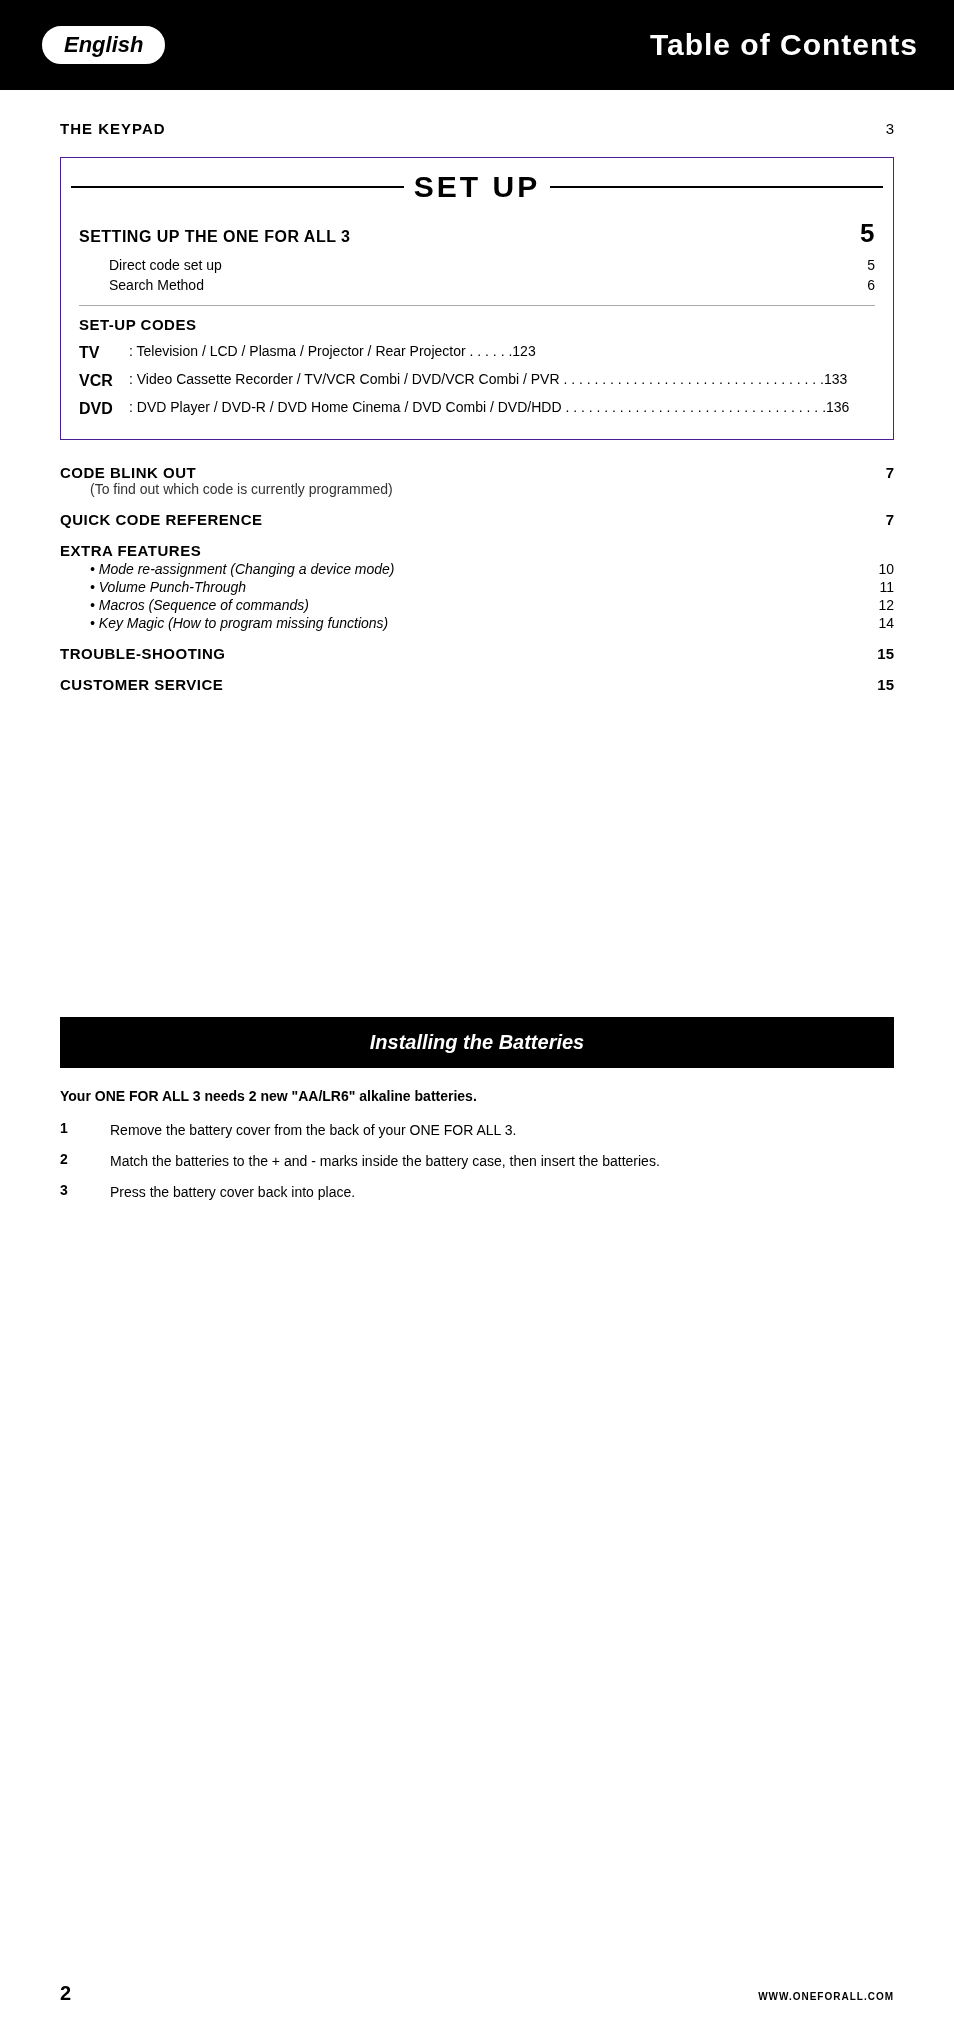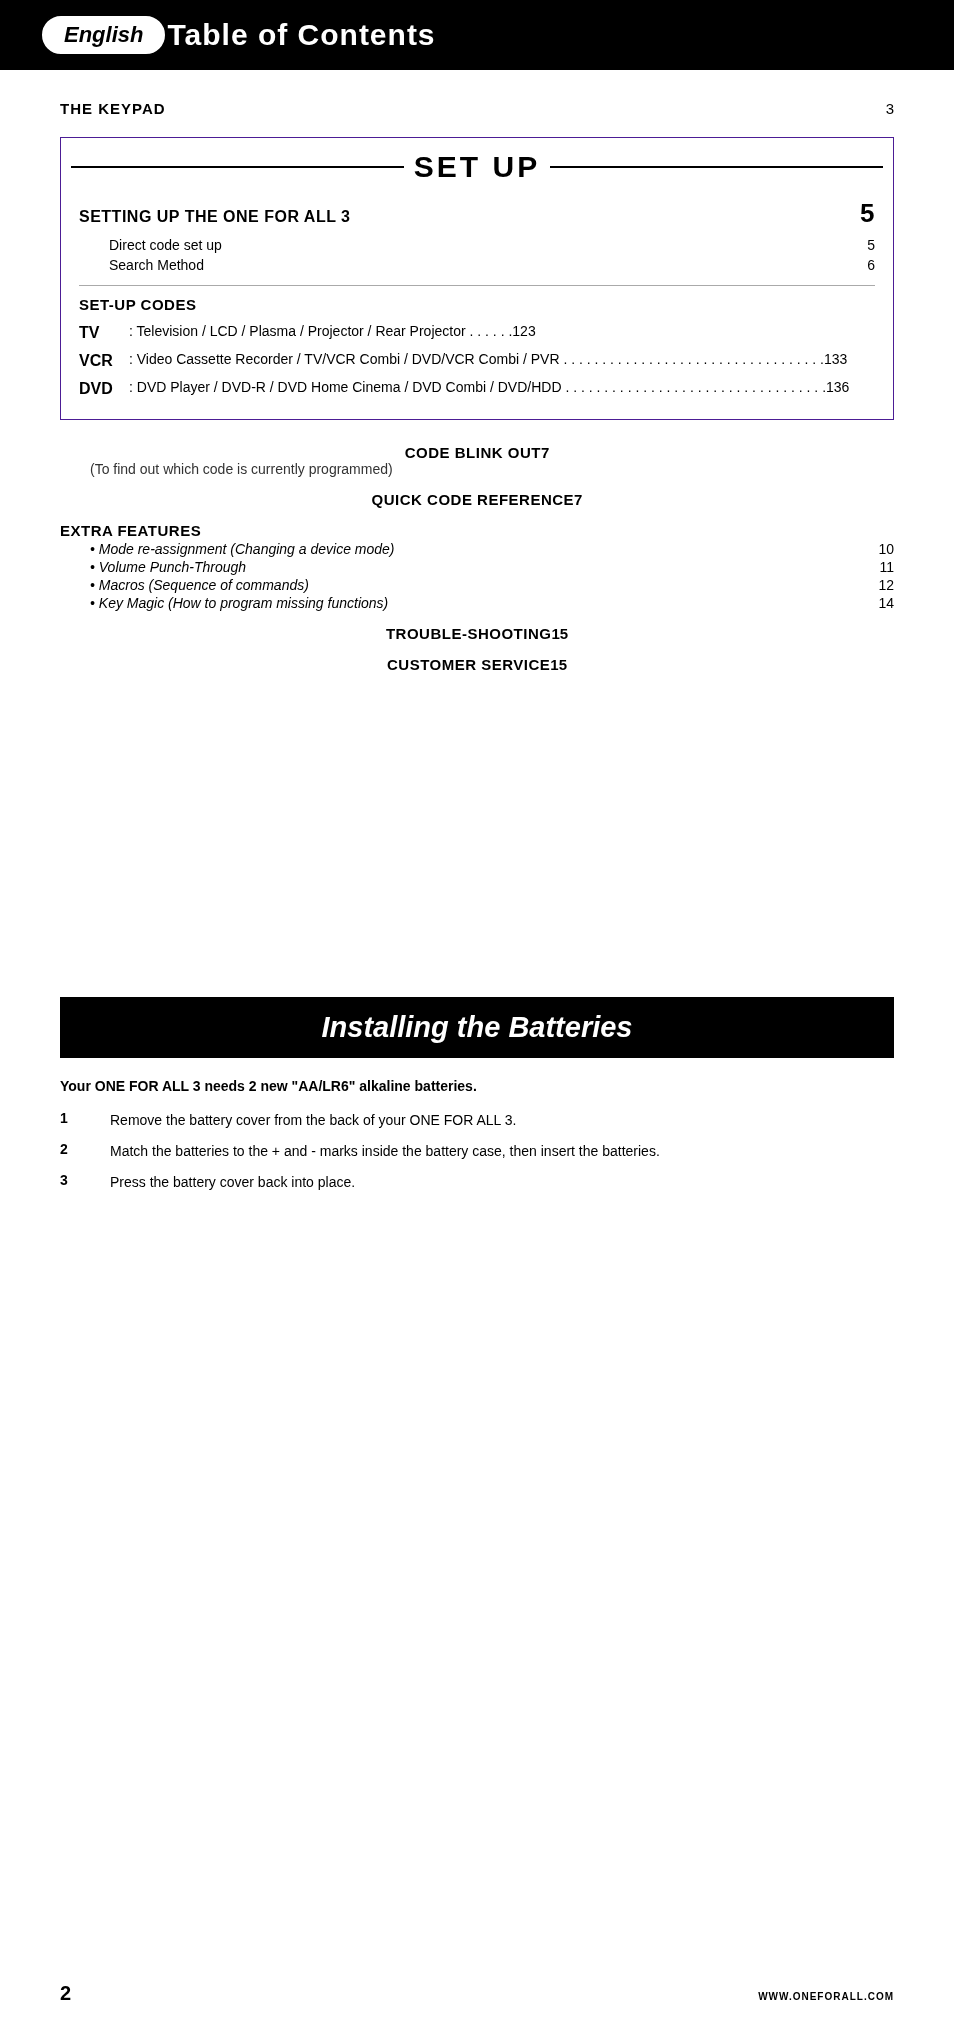--- a/index.html
+++ b/index.html
@@ -20,43 +20,43 @@
       padding: 0;
       position: relative;
     }
 
     
     .header-bar {
       background: #000;
       display: flex;
       align-items: center;
       padding: 0 0 0 0;
-      height: 70px;
+      height: 90px;
     }
 
     .english-badge {
       background: #fff;
       border-radius: 30px;
       border: 2px solid #000;
       padding: 6px 22px;
       font-size: 22px;
       font-weight: bold;
       font-style: italic;
       margin-left: 40px;
       white-space: nowrap;
       color: #000;
     }
 
     .header-title {
       color: #fff;
       font-size: 30px;
       font-weight: bold;
-      text-align: left;
+      text-align: right;
       flex: 1;
-      padding-right: 60px;
+      padding-right: 36px;
       letter-spacing: 1px;
     }
 
     
     .content {
       padding: 30px 60px 30px 60px;
     }
 
     
     .keypad-row {
@@ -168,21 +168,21 @@
       line-height: 1.55;
     }
 
     
     .toc-entry {
       margin-bottom: 14px;
     }
 
     .toc-row {
       display: flex;
-      justify-content: center;
+      justify-content: space-between;
       align-items: baseline;
     }
 
     .toc-heading {
       font-size: 15px;
       font-weight: bold;
       letter-spacing: 0.5px;
       text-transform: uppercase;
     }
 
@@ -225,21 +225,21 @@
     
     .big-spacer {
       height: 280px;
     }
 
     
     .batteries-bar {
       background: #000;
       color: #fff;
       text-align: center;
-      font-size: 29px;
+      font-size: 20px;
       font-weight: bold;
       font-style: italic;
       padding: 14px 0;
       margin: 0 60px;
     }
 
     .batteries-content {
       padding: 20px 60px 30px 60px;
     }
 

